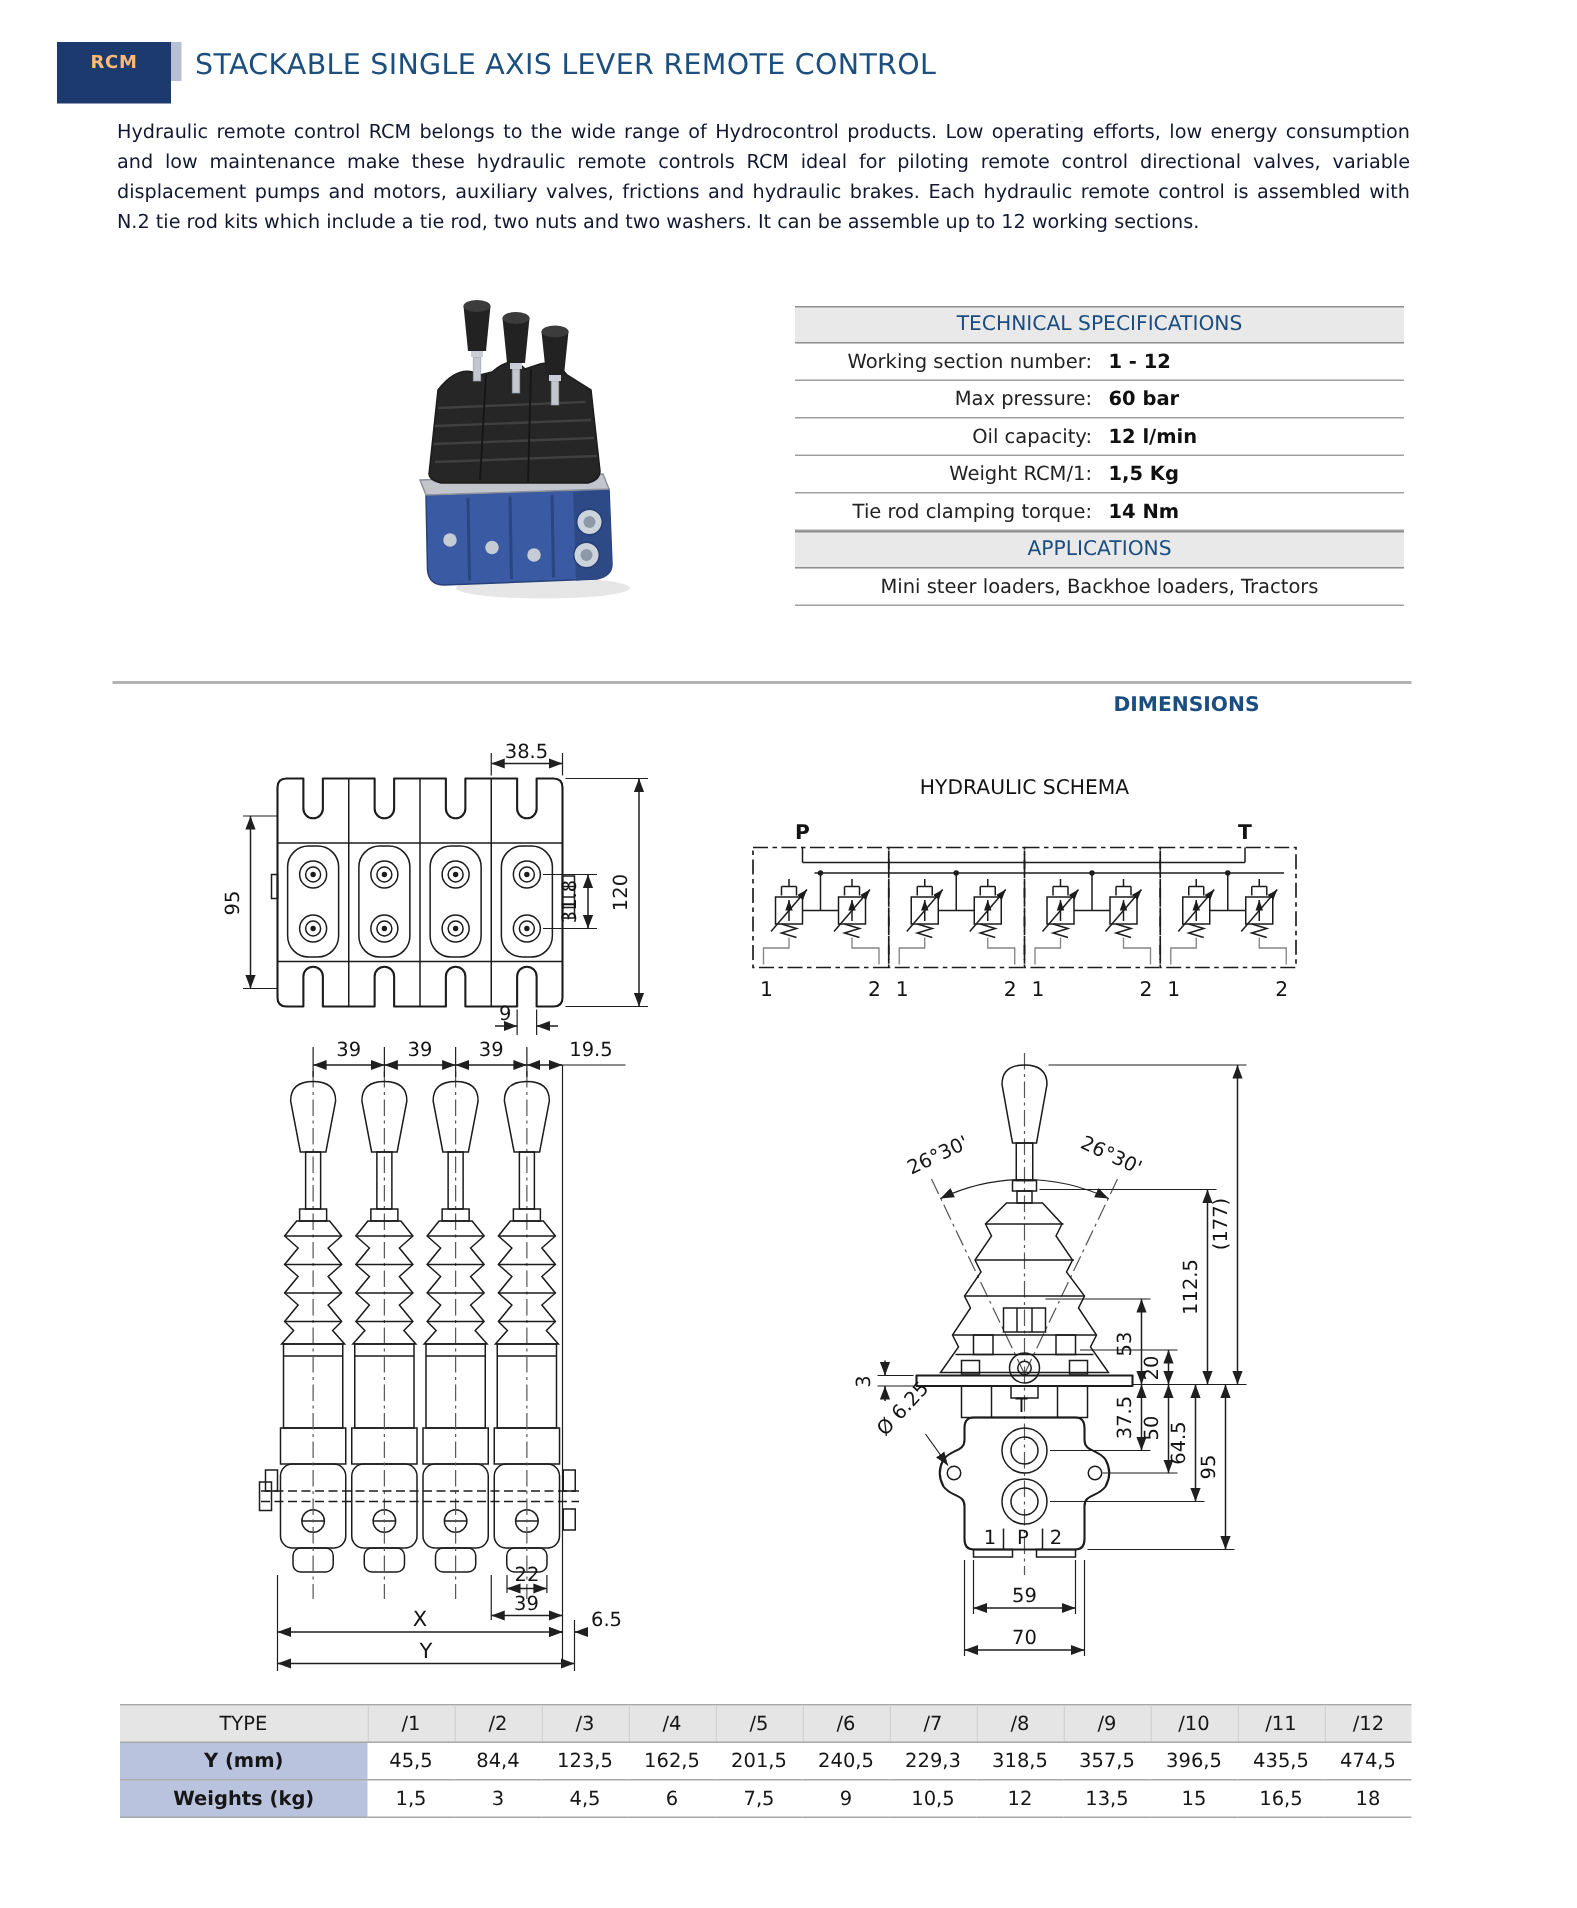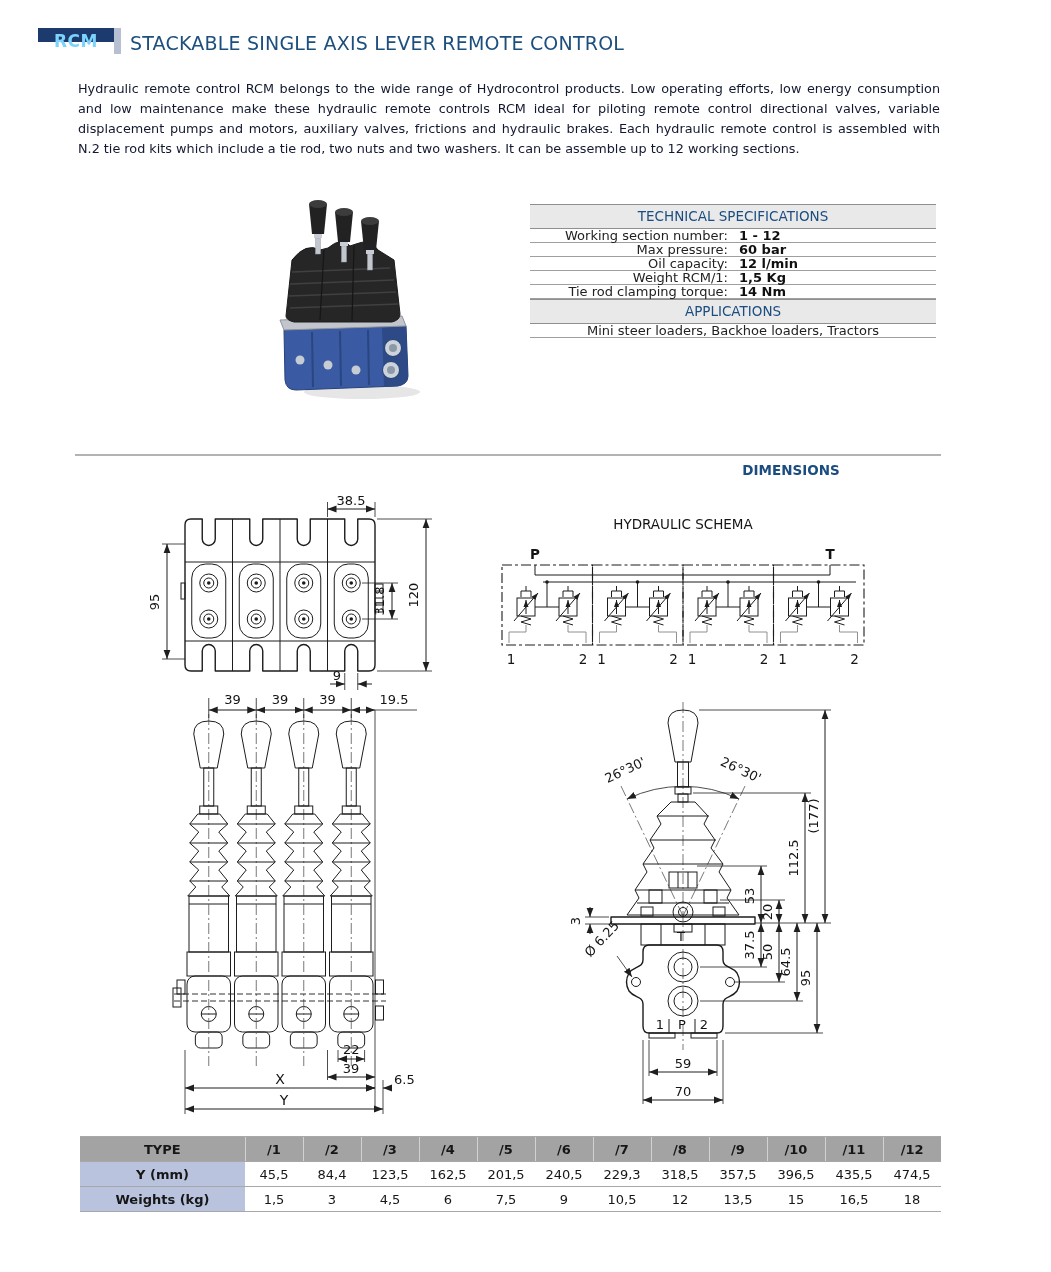--- a/index.html
+++ b/index.html
@@ -1,34 +1,34 @@
 <!DOCTYPE html>
 <html><head>
 <meta charset="utf-8">
 <style>
   *{margin:0;padding:0;box-sizing:border-box}
   html,body{background:#ffffff}
   .page{position:relative;width:1051px;height:1272px;background:#fff;
         font-family:"DejaVu Sans","Liberation Sans",sans-serif;color:#1a1a1a;overflow:hidden}
 
   
-  .badge{position:absolute;left:38px;top:28px;width:76px;height:14px;background:#1c3a6e;
-         color:#7dd3fc;font-weight:bold;font-size:17px;text-align:center;line-height:26px;letter-spacing:.5px}
+  .badge{position:absolute;left:38px;top:28px;width:76px;height:41px;background:#1c3a6e;
+         color:#fdba74;font-weight:bold;font-size:12px;text-align:center;line-height:26px;letter-spacing:.5px}
   .badge-sep{position:absolute;left:114px;top:28px;width:7px;height:26px;background:#b6c0d2}
   .doc-title{position:absolute;left:130px;top:32px;font-size:19px;color:#1d4f7e;letter-spacing:.2px;white-space:nowrap}
 
   
   .desc{position:absolute;left:78px;top:79px;width:862px;font-size:12.8px;line-height:20px;
         text-align:justify;color:#12182f}
 
   
   .spec-table{position:absolute;left:530px;top:204px;width:406px;font-size:13px}
   .spec-h{height:25px;background:#e9e9e9;border-top:1px solid #8f8f8f;border-bottom:1px solid #8f8f8f;
           color:#1b4d80;font-weight:normal;font-size:13.5px;text-align:center;line-height:23px}
-  .spec-row{display:flex;height:14px;border-bottom:1px solid #9f9f9f;align-items:center}
+  .spec-row{display:flex;height:25px;border-bottom:1px solid #9f9f9f;align-items:center}
   .spec-label{width:198px;text-align:right;color:#222}
   .spec-value{padding-left:11px;font-weight:bold;color:#101010}
   .spec-app{width:100%;text-align:center;color:#222}
 
   
   .divider{position:absolute;left:75px;top:454px;width:866px;height:2px;background:#b3b3b3}
   .dim-label{position:absolute;left:641px;top:462px;width:300px;text-align:center;
              font-weight:bold;font-size:13.5px;color:#1b4d80}
 
   
@@ -41,21 +41,21 @@
   .cl{stroke:#555;stroke-width:.8;stroke-dasharray:11 3 2 3;fill:none}
   .gr{stroke:#858585;stroke-width:.9;fill:none}
   .dimtx{font-size:13px}
   .schtx{font-size:13.5px}
 
   
   .dim-table{position:absolute;left:80px;top:1136px;width:861px;border-collapse:collapse;
              table-layout:fixed;font-size:13px}
   .dim-table th,.dim-table td{height:25px;text-align:center;padding:0;
              border-top:1px solid #a8a8a8;border-bottom:1px solid #a8a8a8;color:#161616}
-  .dim-table thead th{background:#a3a3a3;font-weight:bold;border-left:1px solid #d2d2d2}
+  .dim-table thead th{background:#e5e5e5;font-weight:normal;border-left:1px solid #d2d2d2}
   .dim-table thead th:first-child{border-left:none}
   .dim-table td.rowlabel{background:#b9c3dd;font-weight:bold}
 </style>
 </head>
 <body>
 
 <div class="page">
 
   <div class="badge">RCM</div>
   <div class="badge-sep"></div>

